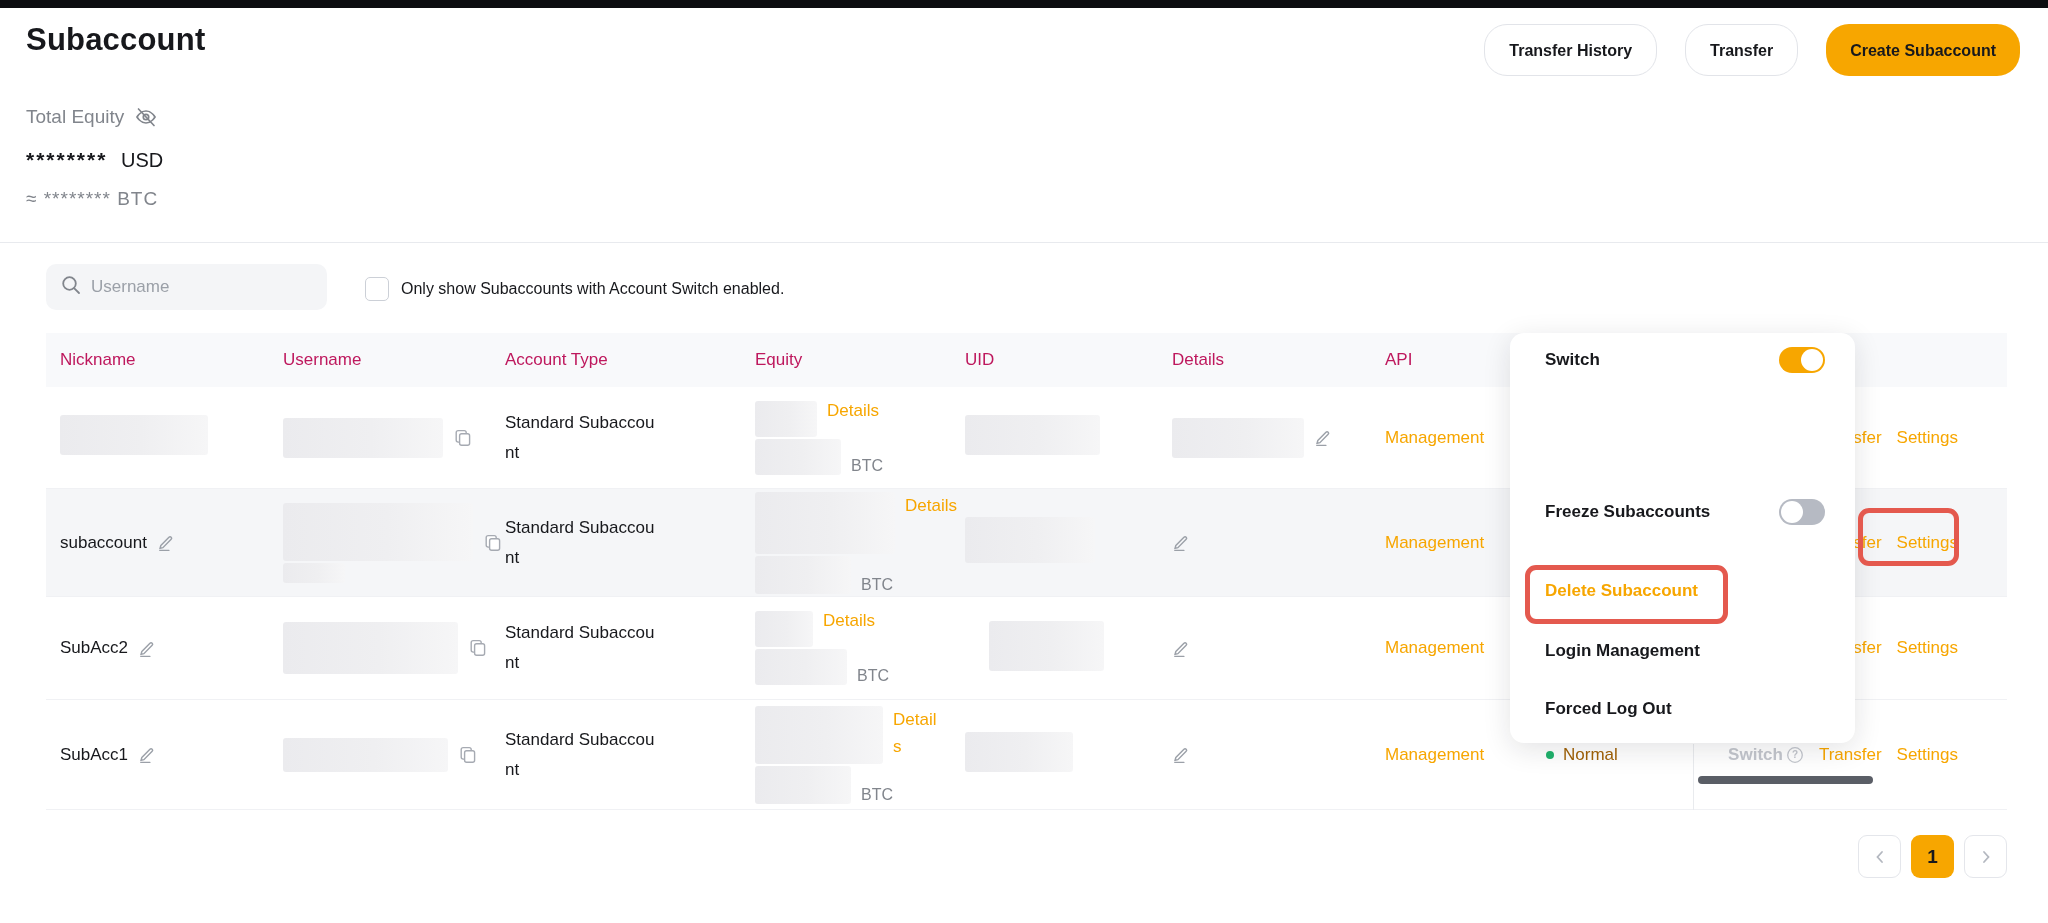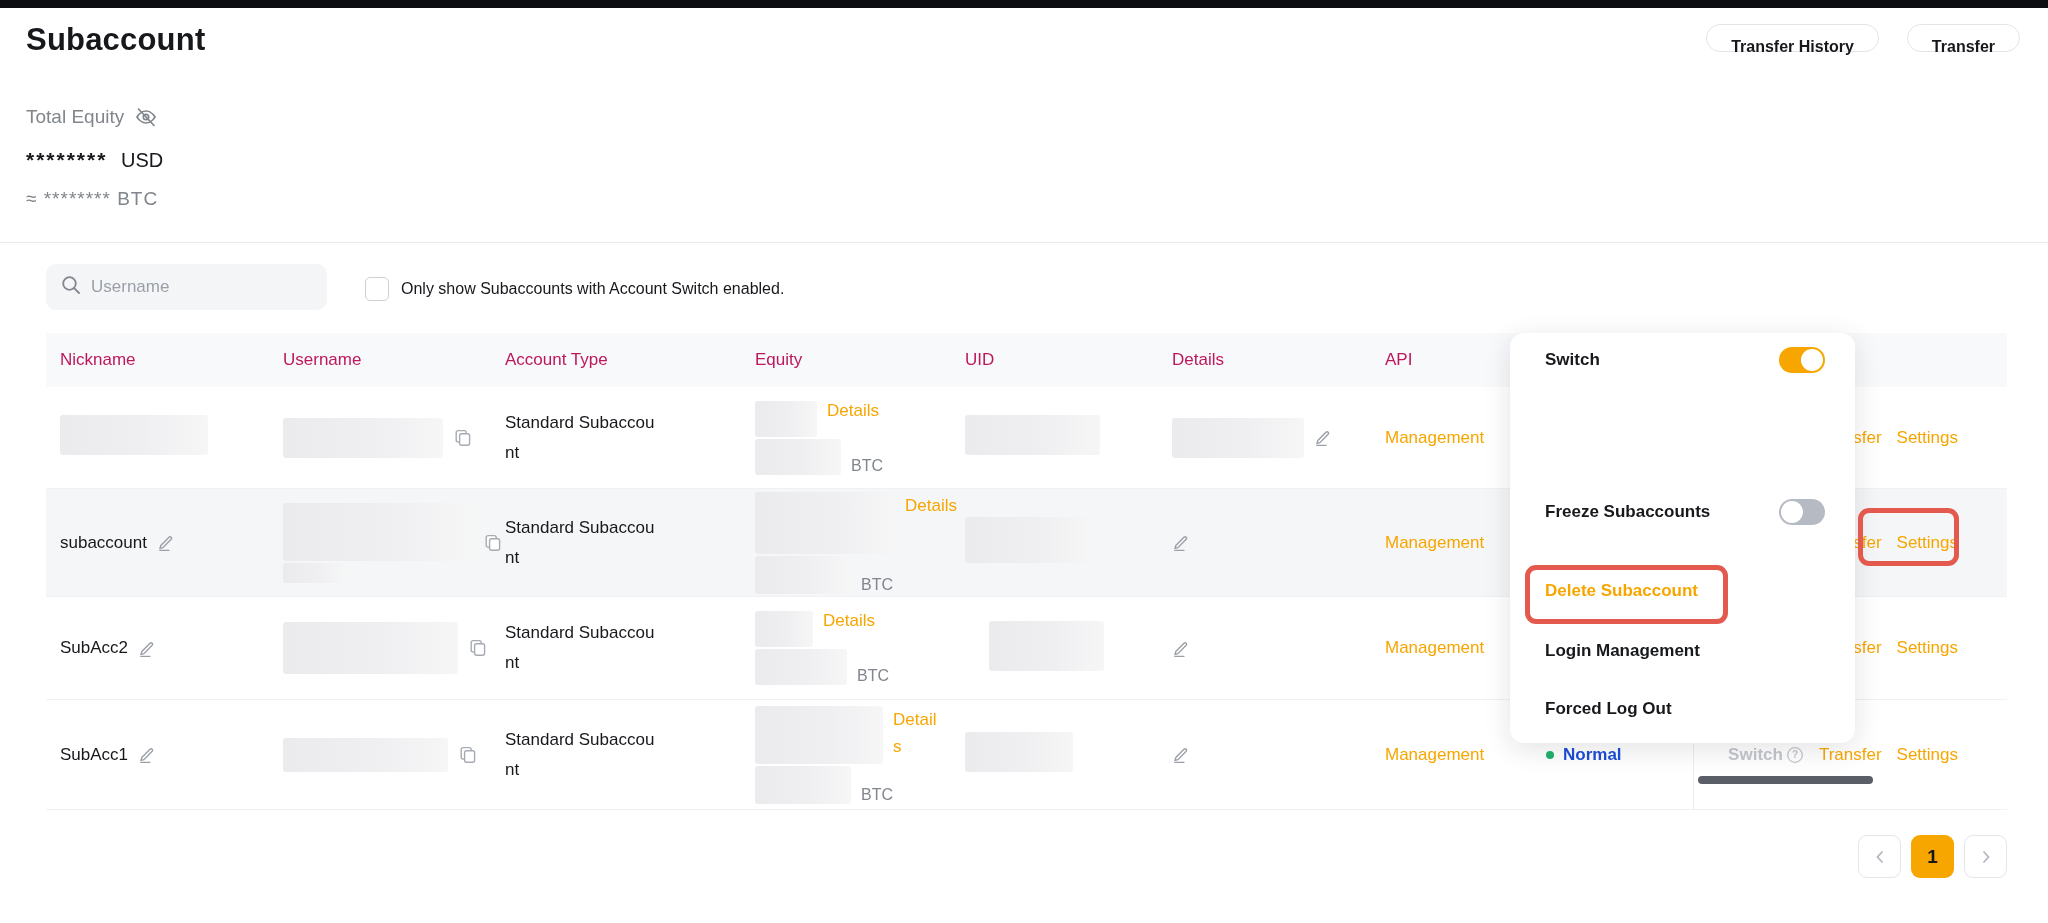--- a/index.html
+++ b/index.html
@@ -5,21 +5,21 @@
   * { margin:0; padding:0; box-sizing:border-box; }
   html,body { width:2048px; height:923px; background:#fff; overflow:hidden;
               font-family:"Liberation Sans", sans-serif; color:#17181c; }
   .stage { position:relative; width:2048px; height:923px; background:#fff; }
 
   .topbar { position:absolute; left:0; top:0; width:2048px; height:8px; background:#0c0d10; }
 
   .page-title { position:absolute; left:26px; top:22px; font-size:31px; font-weight:700; letter-spacing:.2px; }
 
   .hdr-actions { position:absolute; top:24px; right:28px; display:flex; gap:28px; }
-  .pill { height:28px; line-height:43px; padding:0 24px; border-radius:23px; font-size:16px;
+  .pill { height:52px; line-height:43px; padding:0 24px; border-radius:23px; font-size:16px;
           font-weight:700; background:#fff; border:1px solid #e2e4e9; color:#17181c; cursor:pointer; }
   .pill.primary { background:#f7a600; border:none; line-height:45px; }
 
   .equity-label { position:absolute; left:26px; top:105px; font-size:19px; color:#81858c;
                   display:flex; align-items:center; gap:10px; }
   .usd-line { position:absolute; left:26px; top:148px; font-size:20px; }
   .usd-line .stars { font-weight:800; letter-spacing:2px; font-size:21px; }
   .usd-line .unit { margin-left:8px; font-weight:400; }
   .btc-line { position:absolute; left:26px; top:188px; font-size:19px; color:#81858c; letter-spacing:1px; }
 
@@ -55,21 +55,21 @@
   .r1 .eq1 .blur{width:62px;height:36px;} .r1 .eq2 .blur{width:86px;height:36px;}
   .r3 .eq1 .blur{width:58px;height:36px;} .r3 .eq2 .blur{width:92px;height:36px;}
   .r2 .eq1 .blur{width:140px;height:62px;} .r2 .eq2 .blur{width:96px;height:38px;}
   .r4 .eq1 .blur{width:128px;height:58px;} .r4 .eq2 .blur{width:96px;height:38px;}
   .wrap52 { display:inline-block; width:54px; word-break:break-all; line-height:27px; }
   .wrap46 { display:inline-block; width:47px; word-break:break-all; line-height:27px; }
   .u-stack { display:flex; flex-direction:column; gap:2px; }
 
   .icon-btn { cursor:pointer; display:inline-flex; }
 
-  .status { display:flex; align-items:center; gap:9px; color:#1d4ed8; font-weight:700;text-align:right; }
+  .status { display:flex; align-items:center; gap:9px; color:#a16207; font-weight:400;text-align:right; }
   .dot { width:8px; height:8px; border-radius:50%; background:#20b26c; }
 
   .actions { display:flex; justify-content:flex-end; align-items:center; gap:15px; padding-right:49px; white-space:nowrap; }
   .lnk-dis { color:#c3c6cd; font-weight:600; display:inline-flex; align-items:center; gap:3px; cursor:pointer; }
 
   
   .popup { position:absolute; left:1510px; top:333px; width:345px; height:410px; background:#fff;
            border-radius:14px; box-shadow:0 6px 28px rgba(25,28,35,.12); z-index:50; }
   .pop-item { position:absolute; left:35px; right:30px; font-size:17px; font-weight:600; cursor:pointer; }
   .pop-row { display:flex; align-items:center; justify-content:space-between; }
@@ -102,20 +102,21 @@
 <body>
 
 <div class="stage">
   <div class="topbar"></div>
 
   <div class="page-title">Subaccount</div>
 
   <div class="hdr-actions">
     <button class="pill">Transfer History</button>
     <button class="pill">Transfer</button>
+    <button class="pill primary">Create Subaccount</button>
   </div>
 
   <div class="equity-label">
     <span>Total Equity</span>
     <span class="icon-btn">
       <svg width="24" height="24" viewBox="0 0 24 24" fill="none" stroke="#81858c" stroke-width="1.7" stroke-linecap="round">
         <path d="M3 12s3.4-6 9-6 9 6 9 6-3.4 6-9 6-9-6-9-6Z"></path>
           <circle cx="12" cy="12" r="2.7"></circle>
           <line x1="4.5" y1="4" x2="20" y2="20.5"></line>
       </svg>

